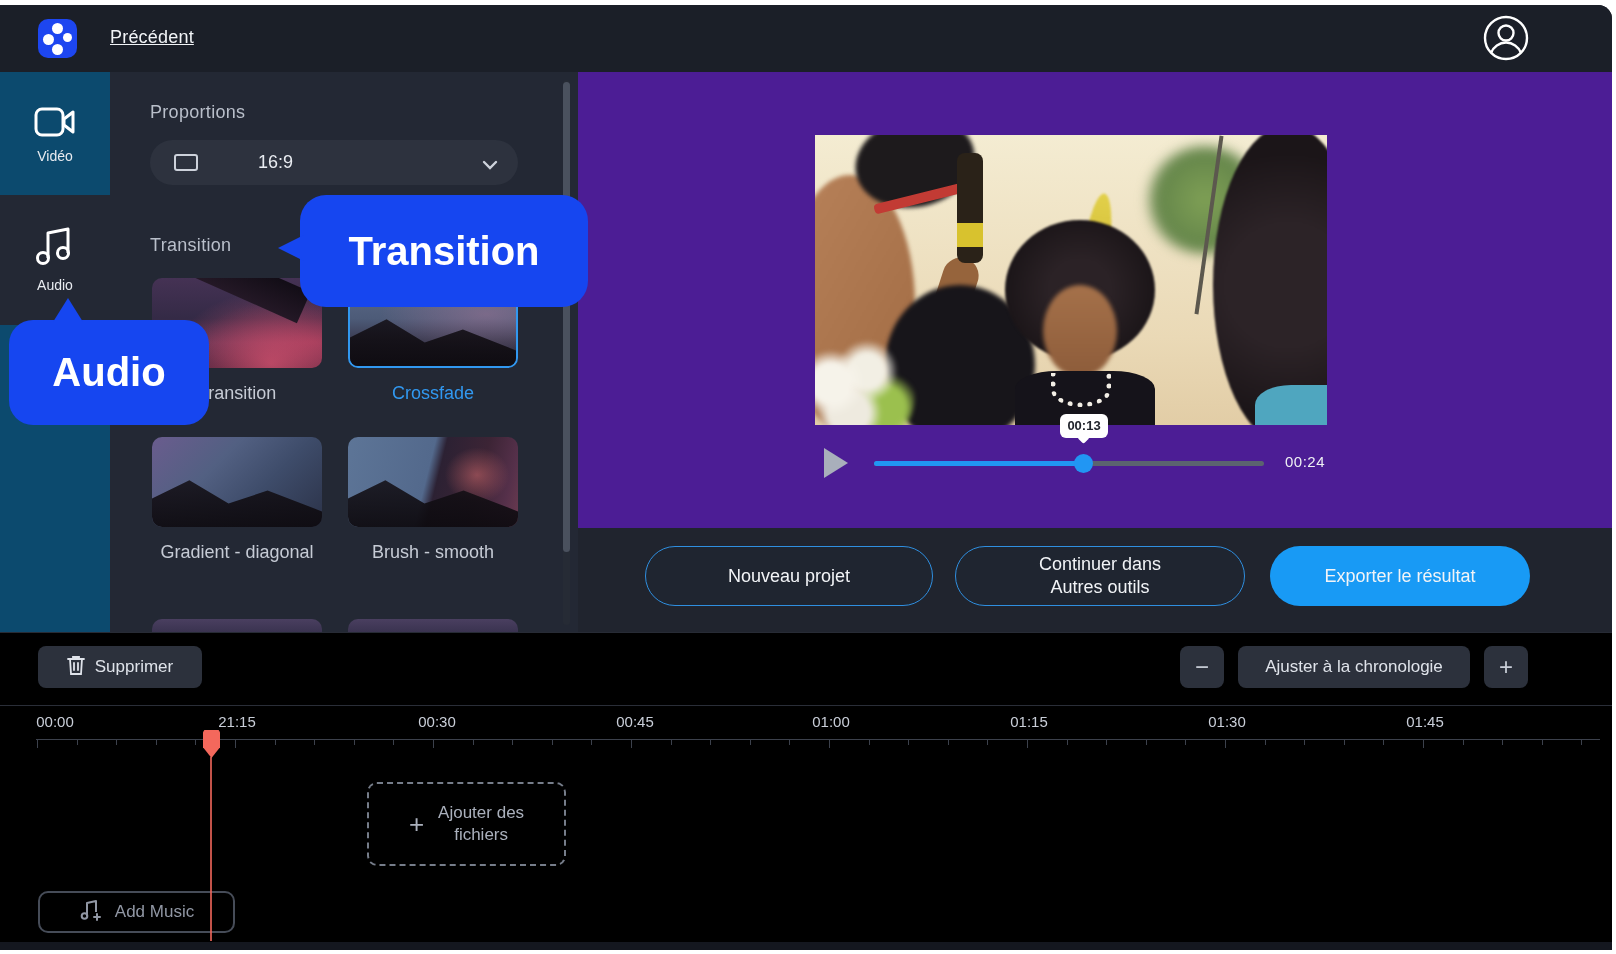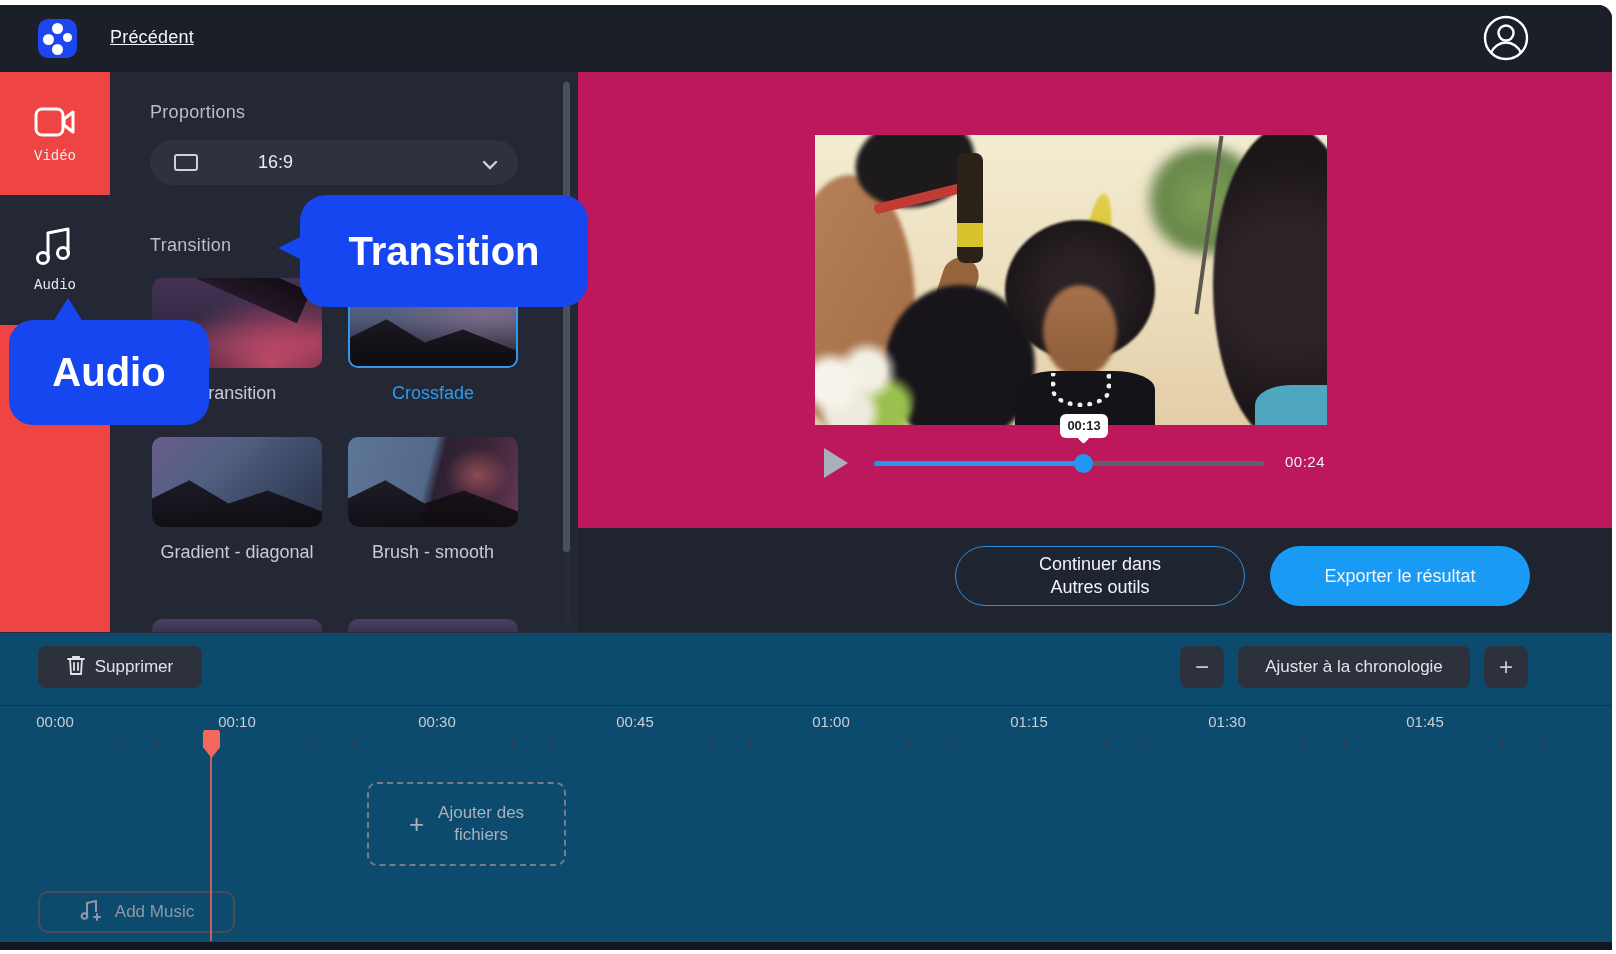--- a/index.html
+++ b/index.html
@@ -12,21 +12,21 @@
   .logo i { position:absolute; background:#fff; border-radius:50%; }
   .logo .d1{ width:11px;height:11px;left:14px;top:4px;}
   .logo .d2{ width:11px;height:11px;left:5px;top:15px;}
   .logo .d3{ width:9px;height:9px;left:25px;top:14px;}
   .logo .d4{ width:11px;height:11px;left:14px;top:25px;}
   .back-link { position:absolute; left:110px; top:22px; color:#f2f4f7; font-size:18px; text-decoration:underline; cursor:pointer; letter-spacing:.2px; }
   .avatar { position:absolute; right:80px; top:7px; width:52px; height:52px; }
 
   
   .main { position:absolute; left:0; top:67px; width:100%; height:560px; }
-  .sidebar { position:absolute; left:0; top:0; width:110px; height:100%; background:#ef4444;font-family:Liberation Mono, monospace; }
+  .sidebar { position:absolute; left:0; top:0; width:110px; height:100%; background:#0c4a6e; }
   .side-tab { position:absolute; left:0; width:110px; text-align:center; color:#e8ebf0; font-size:14px; cursor:pointer; }
   .side-tab svg { display:block; margin:0 auto 10px auto; }
   .tab-video { top:20px; height:100px; padding-top:14px; }
   .tab-audio { top:123px; height:130px; padding-top:30px; background:#232834; }
 
   .panel { position:absolute; left:110px; top:0; width:468px; height:100%; background:#232834; }
   .panel-label { position:absolute; left:40px; color:#b9bfca; font-size:18px; letter-spacing:.3px; }
   .aspect-select { position:absolute; left:40px; top:68px; width:368px; height:45px; background:#2d323e; border-radius:23px; color:#e9ecf1; font-size:18px; cursor:pointer; display:flex; align-items:center;gap:44px; }
   .ratio-icon { width:24px; height:17px; border:2px solid #cdd2db; border-radius:3px; margin:0 16px 0 24px; }
   .aspect-select .chev { position:absolute; right:20px; top:15px; }
@@ -50,21 +50,21 @@
   .thumb-cross::after, .thumb-grad::after, .thumb-brush::after { content:""; position:absolute; left:0; bottom:0; width:100%; height:52px; background:linear-gradient(180deg,rgba(20,16,22,.85),rgba(14,11,16,.95)); clip-path:polygon(0 45%, 22% 10%, 45% 55%, 68% 30%, 100% 70%, 100% 100%, 0 100%); }
   .thumb-grad { background:linear-gradient(135deg,#6a5c8e 0%,#526082 35%,#3e4c6a 62%,#2b3248 100%); }
   .thumb-brush { background:linear-gradient(104deg,#5d7597 0%,#53698c 46%,#2c2133 52%,#3c2435 74%,#55304a 90%,#6b3b50 100%);}
   .thumb-brush::before { content:""; position:absolute; right:6px; top:8px; width:70px; height:60px; background:radial-gradient(ellipse, rgba(240,120,120,.45), transparent 65%); }
   .sliver { position:absolute; height:13px; border-radius:10px 10px 0 0; background:linear-gradient(180deg,#4a3f60,#3a3350); bottom:0; }
 
   .vscroll-track { position:absolute; left:563px; top:8px; width:7px; height:545px; background:#262b35; border-radius:4px; }
   .vscroll-thumb { position:absolute; left:0; top:2px; width:7px; height:470px; background:#4a515e; border-radius:4px; }
 
   
-  .preview { position:absolute; left:578px; top:0; width:1034px; height:100%; background:#be185d; }
+  .preview { position:absolute; left:578px; top:0; width:1034px; height:100%; background:#4c1d95; }
   .video { position:absolute; left:237px; top:63px; width:512px; height:290px; overflow:hidden; background:linear-gradient(180deg,#f4ecd2 0%,#ead9b6 70%,#e2cda6 100%); }
   .video .blob { position:absolute; border-radius:50%; filter:blur(2px); }
   .fol1 { left:330px; top:10px; width:120px; height:110px; background:radial-gradient(circle,#7fa055 0%,#64854a 60%, transparent 75%); filter:blur(6px)!important; }
   .fol2 { left:400px; top:90px; width:80px; height:90px; background:radial-gradient(circle,#8aa95e, transparent 70%); filter:blur(7px)!important; }
   .pole { position:absolute; left:392px; top:0; width:4px; height:180px; background:#5c584e; transform:rotate(8deg); }
   .man-face { left:-30px; top:40px; width:130px; height:260px; background:linear-gradient(120deg,#b8825a,#a06a42); border-radius:40% 60% 50% 50%; }
   .man-cap { left:40px; top:-18px; width:120px; height:90px; background:#1d1a1c; border-radius:50% 50% 45% 45%; transform:rotate(-12deg); }
   .cap-band { position:absolute; left:58px; top:58px; width:96px; height:10px; background:#c23b34; transform:rotate(-14deg); border-radius:4px; }
   .man-arm { position:absolute; left:110px; top:120px; width:36px; height:150px; background:#96643c; transform:rotate(18deg); border-radius:18px; }
   .bottle { position:absolute; left:142px; top:18px; width:26px; height:110px; background:#2a2218; border-radius:8px; }
@@ -88,21 +88,21 @@
   .duration { position:absolute; left:707px; top:381px; color:#eef0f4; font-size:15px; letter-spacing:.5px; }
 
   .action-bar { position:absolute; left:0; top:456px; width:100%; height:104px; background:#20242e; }
   .pill { position:absolute; top:18px; height:60px; border-radius:30px; font-size:18px; color:#f2f4f7; display:flex; flex-direction:column; align-items:center; justify-content:center; cursor:pointer; text-align:center; line-height:23px; }
   .pill.outline { background:#1f2530; border:1.5px solid #2f8fe0; }
   .btn-new { left:67px; width:288px; }
   .btn-continue { left:377px; width:290px; }
   .btn-export { left:692px; width:260px; background:#189af5; border:none; }
 
   
-  .timeline { position:absolute; left:0; top:627px; width:100%; height:310px; background:#0c4a6e; border-top:1px solid #272b35; }
+  .timeline { position:absolute; left:0; top:627px; width:100%; height:310px; background:#000000; border-top:1px solid #272b35; }
   .tl-btn { position:absolute; top:13px; height:42px; background:#2c313c; border-radius:8px; color:#dfe3ea; font-size:17px; display:flex; align-items:center; justify-content:center; cursor:pointer; }
   .btn-delete { left:38px; width:164px; gap:10px; }
   .btn-zoom-out { left:1180px; width:44px; font-size:24px; color:#c9ced8; }
   .btn-fit { left:1238px; width:232px; }
   .btn-zoom-in { left:1484px; width:44px; font-size:24px; color:#c9ced8; }
   .tl-divider { position:absolute; left:0; top:72px; width:100%; height:1px; background:#2a2e38; }
 
   .ruler-label { position:absolute; top:80px; width:60px; margin-left:-30px; text-align:center; color:#c9ced8; font-size:15px; }
   .ruler-line { position:absolute; left:36px; top:106px; width:1564px; height:1px; background:#3c414c; }
   .tick { position:absolute; top:106px; width:1px; background:#3c414c; }
@@ -236,20 +236,23 @@
 
       <div class="time-tip">00:13</div>
       <div class="play-btn"></div>
       <div class="seek">
         <div class="seek-fill"></div>
         <div class="seek-thumb"></div>
       </div>
       <div class="duration">00:24</div>
 
       <div class="action-bar">
+        <div class="pill outline btn-new">
+          <span>Nouveau projet</span>
+        </div>
         <div class="pill btn-export">
           <span>Exporter le résultat</span>
         </div>
         <div class="pill outline btn-continue">
           <span>Continuer dans</span>
           <span>Autres outils</span>
         </div>
       </div>
     </div>
   </div>
@@ -268,21 +271,21 @@
       </div>
     <div class="tl-btn btn-fit">
         <span>Ajuster à la chronologie</span>
       </div>
     <div class="tl-btn btn-zoom-in">
         <span>+</span>
       </div>
     <div class="tl-divider"></div>
 
     <div class="ruler-label" style="left:55px;">00:00</div>
-    <div class="ruler-label" style="left:237px;">00:10</div>
+    <div class="ruler-label" style="left:237px;">21:15</div>
     <div class="ruler-label" style="left:437px;">00:30</div>
     <div class="ruler-label" style="left:635px;">00:45</div>
     <div class="ruler-label" style="left:831px;">01:00</div>
     <div class="ruler-label" style="left:1029px;">01:15</div>
     <div class="ruler-label" style="left:1227px;">01:30</div>
     <div class="ruler-label" style="left:1425px;">01:45</div>
     <div class="ruler-line"></div>
     <div id="ticks">
         <div class="tick" style="left: 37px; height: 9px;"></div>
         <div class="tick" style="left: 76.6px; height: 6px;"></div>

